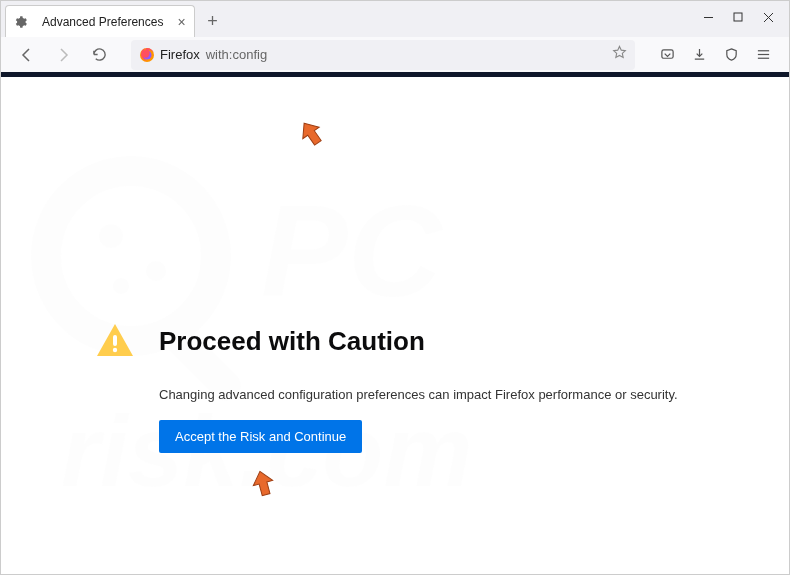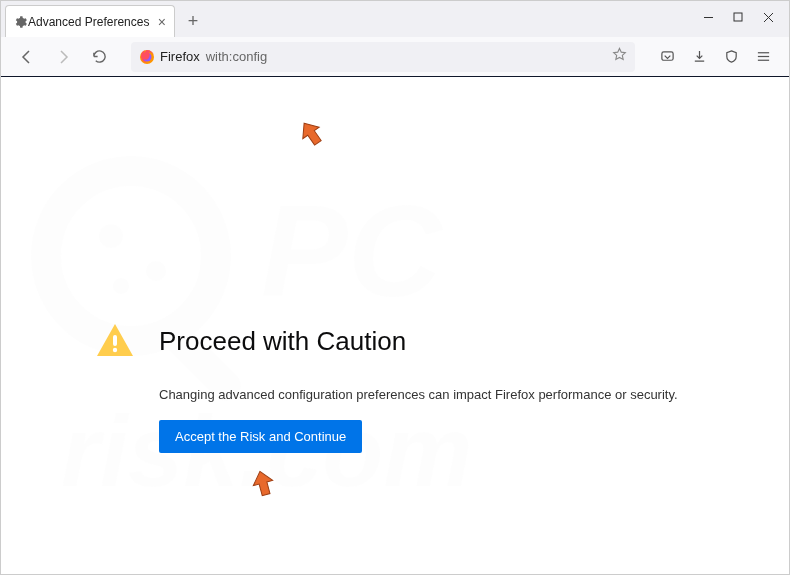--- a/index.html
+++ b/index.html
@@ -1,41 +1,41 @@
 <!DOCTYPE html>
 <html><head>
 <meta charset="utf-8">
 <style>
 *{margin:0;padding:0;box-sizing:border-box;font-family:"Segoe UI",Arial,sans-serif}
 body{width:790px;height:575px;background:#fff;overflow:hidden;position:relative}
 .window{width:100%;height:100%;border:1px solid #ccc;display:flex;flex-direction:column}
 .tab-bar{height:36px;background:#f0f0f4;display:flex;align-items:flex-end;padding-left:4px;position:relative}
-.tab{height:32px;background:#fff;border:1px solid #ccc;border-bottom:none;border-radius:4px 4px 0 0;display:flex;align-items:center;padding:0 8px;min-width:170px;gap:0;font-size:12px;color:#222}
+.tab{height:32px;background:#fff;border:1px solid #ccc;border-bottom:none;border-radius:4px 4px 0 0;display:flex;align-items:center;padding:0 8px;min-width:170px;gap:14px;font-size:12px;color:#222}
 .tab .gear{width:14px;height:14px;display:flex;align-items:center;justify-content:center;color:#666}
 .tab-close{margin-left:auto;color:#666;font-size:14px;cursor:pointer}
 .new-tab{width:28px;height:28px;display:flex;align-items:center;justify-content:center;color:#666;font-size:18px;margin-left:4px;margin-bottom:2px;cursor:pointer}
 .win-controls{position:absolute;right:6px;top:4px;display:flex;gap:0}
 .win-btn{width:30px;height:24px;display:flex;align-items:center;justify-content:center;color:#333;cursor:pointer}
-.toolbar{height:40px;background:#f9f9fb;border-bottom:1px solid #0f172a;display:flex;align-items:center;padding:0 12px;gap:8px}
+.toolbar{height:40px;background:#f9f9fb;border-bottom:5px solid #0f172a;display:flex;align-items:center;padding:0 12px;gap:8px}
 .nav-btn{width:28px;height:28px;display:flex;align-items:center;justify-content:center;color:#666;cursor:pointer;border-radius:4px}
 .nav-btn.disabled{color:#bbb}
 .url-bar{flex:1;height:30px;background:#f0f0f4;border-radius:4px;display:flex;align-items:center;padding:0 8px;gap:6px;margin:0 10px}
 .url-firefox{display:flex;align-items:center;gap:5px;font-size:13px;color:#222}
 .ff-icon{width:16px;height:16px}
 .url-text{font-size:13px;color:#666}
 .url-star{margin-left:auto;color:#888}
 .toolbar-right{display:flex;gap:4px;align-items:center}
 .tb-icon{width:28px;height:28px;display:flex;align-items:center;justify-content:center;color:#555;cursor:pointer}
 .content{flex:1;position:relative;background:#fff}
 .watermark{position:absolute;inset:0;display:flex;align-items:center;pointer-events:none;opacity:0.08}
 .watermark svg{width:700px}
 .warn-box{position:absolute;left:94px;top:244px;width:600px}
 .warn-head{display:flex;align-items:center;gap:24px;margin-bottom:26px}
 .warn-tri{width:40px;height:40px}
-.warn-title{font-size:26px;font-weight:400;color:#0c0c0d}
+.warn-title{font-size:26px;font-weight:700;color:#0c0c0d}
 .warn-body{padding-left:64px;font-size:13px;color:#333}
 .warn-desc{margin-bottom:18px}
 .warn-check{display:flex;align-items:center;gap:8px;margin-bottom:22px}
 .chk{width:15px;height:15px;background:#0074e8;border-radius:2px;display:flex;align-items:center;justify-content:center;color:#fff}
 .accept-btn{background:#0074e8;color:#fff;border:none;padding:9px 16px;font-size:13px;border-radius:2px;cursor:pointer}
 .arrow{position:absolute;width:28px;height:28px}
 </style>
 </head>
 <body>
 

